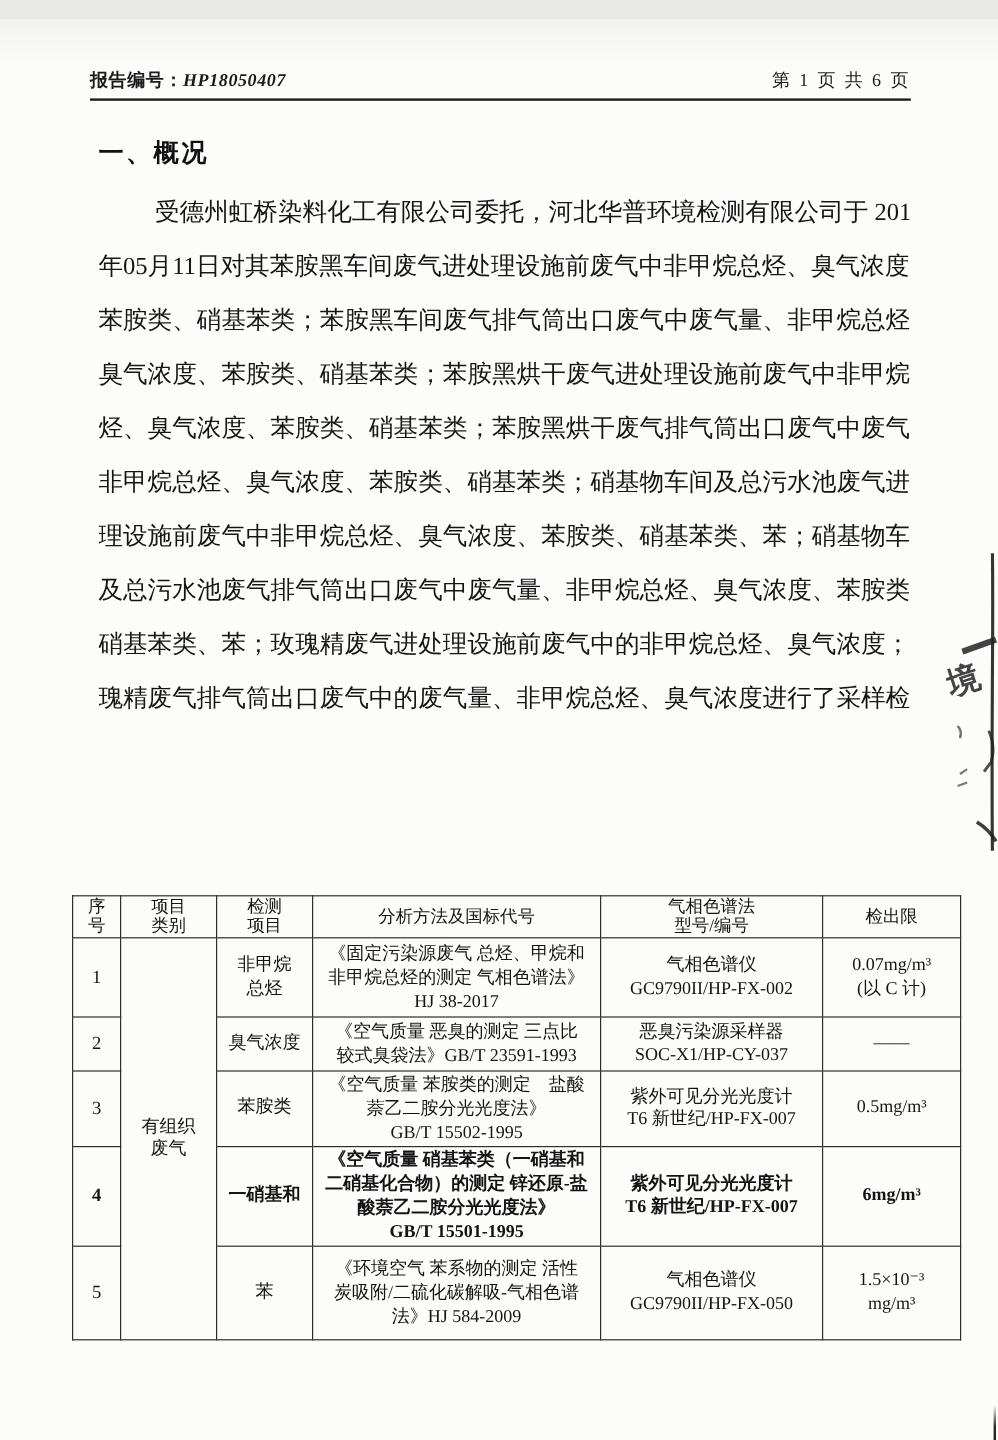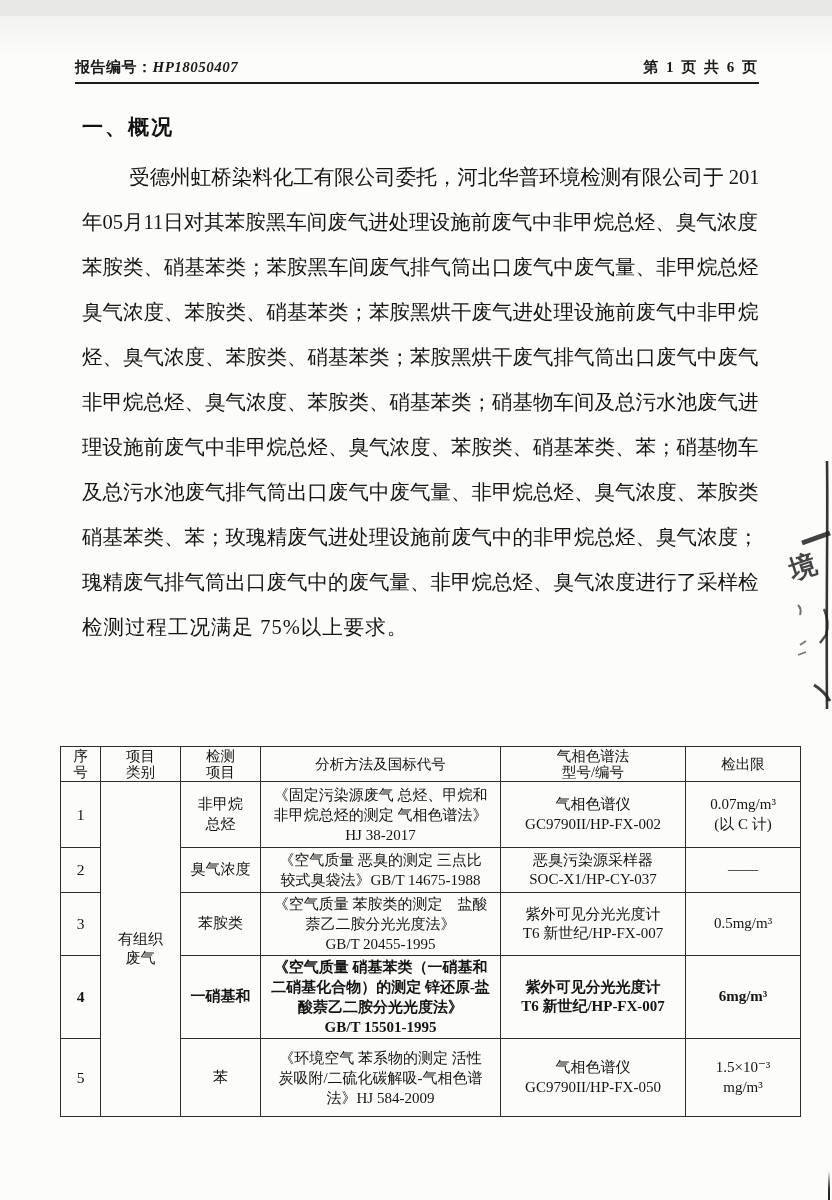--- a/index.html
+++ b/index.html
@@ -24,21 +24,21 @@
     width: 684px;
     display: flex;
     justify-content: space-between;
     align-items: flex-end;
     padding-bottom: 5px;
     border-bottom: 2.5px solid #1c1c1c;
     font-size: 15px;
   }
   .hdr-left { font-weight: bold; letter-spacing: 0.5px; }
   .hdr-no { font-style: italic; font-weight: bold; font-family: "Liberation Serif", serif; }
-  .hdr-right { font-weight: bold; letter-spacing: 2px; }
+  .hdr-right { font-weight: normal; letter-spacing: 2px; }
 
   
   .sec-title {
     position: absolute;
     left: 82px;
     font-size: 21px;
     font-weight: bold;
     letter-spacing: 2px;
     color: #111;
     white-space: nowrap;
@@ -127,21 +127,20 @@
     <div class="pline first">受德州虹桥染料化工有限公司委托，河北华普环境检测有限公司于 2018</div>
     <div class="pline">年05月11日对其苯胺黑车间废气进处理设施前废气中非甲烷总烃、臭气浓度、</div>
     <div class="pline">苯胺类、硝基苯类；苯胺黑车间废气排气筒出口废气中废气量、非甲烷总烃、</div>
     <div class="pline">臭气浓度、苯胺类、硝基苯类；苯胺黑烘干废气进处理设施前废气中非甲烷总</div>
     <div class="pline">烃、臭气浓度、苯胺类、硝基苯类；苯胺黑烘干废气排气筒出口废气中废气量、</div>
     <div class="pline">非甲烷总烃、臭气浓度、苯胺类、硝基苯类；硝基物车间及总污水池废气进处</div>
     <div class="pline">理设施前废气中非甲烷总烃、臭气浓度、苯胺类、硝基苯类、苯；硝基物车间</div>
     <div class="pline">及总污水池废气排气筒出口废气中废气量、非甲烷总烃、臭气浓度、苯胺类、</div>
     <div class="pline">硝基苯类、苯；玫瑰精废气进处理设施前废气中的非甲烷总烃、臭气浓度；玫</div>
     <div class="pline">瑰精废气排气筒出口废气中的废气量、非甲烷总烃、臭气浓度进行了采样检测，</div>
-    <div class="pline last">检测过程工况满足 75%以上要求。</div>
   </div>
 
 
   <div class="tbl-wrap">
     <table>
       <colgroup>
         <col style="width:40px">
           <col style="width:80px">
           <col style="width:80px">
         <col style="width:240px">
@@ -174,31 +173,31 @@
 HJ 38-2017</td>
           <td>气相色谱仪
 GC9790II/HP-FX-002</td>
           <td>0.07mg/m³
 (以 C 计)</td>
         </tr>
         <tr class="r2">
           <td class="seq">2</td>
           <td>臭气浓度</td>
           <td class="method">《空气质量 恶臭的测定 三点比
-较式臭袋法》GB/T 14675-1988</td>
+较式臭袋法》GB/T 23591-1993</td>
           <td>恶臭污染源采样器
 SOC-X1/HP-CY-037</td>
           <td>——</td>
         </tr>
         <tr class="r3">
           <td class="seq">3</td>
           <td>苯胺类</td>
           <td class="method">《空气质量 苯胺类的测定　盐酸
 萘乙二胺分光光度法》
-GB/T 20455-1995</td>
+GB/T 15502-1995</td>
           <td>紫外可见分光光度计
 T6 新世纪/HP-FX-007</td>
           <td>0.5mg/m³</td>
         </tr>
         <tr class="r4">
           <td class="seq">4</td>
           <td>一硝基和</td>
           <td class="method">《空气质量 硝基苯类（一硝基和
 二硝基化合物）的测定 锌还原-盐
 酸萘乙二胺分光光度法》

